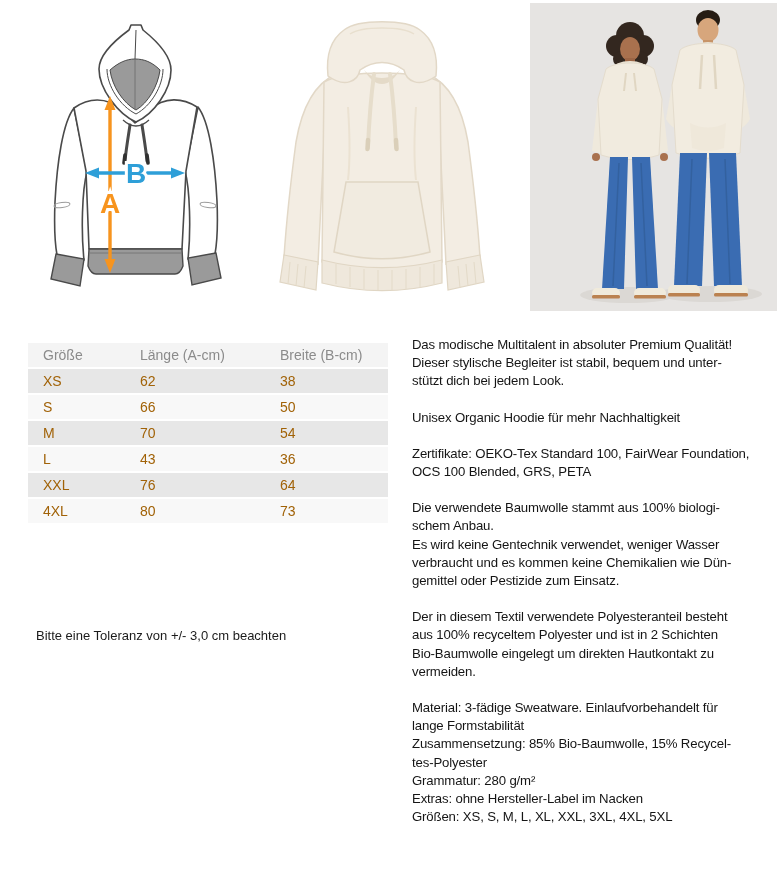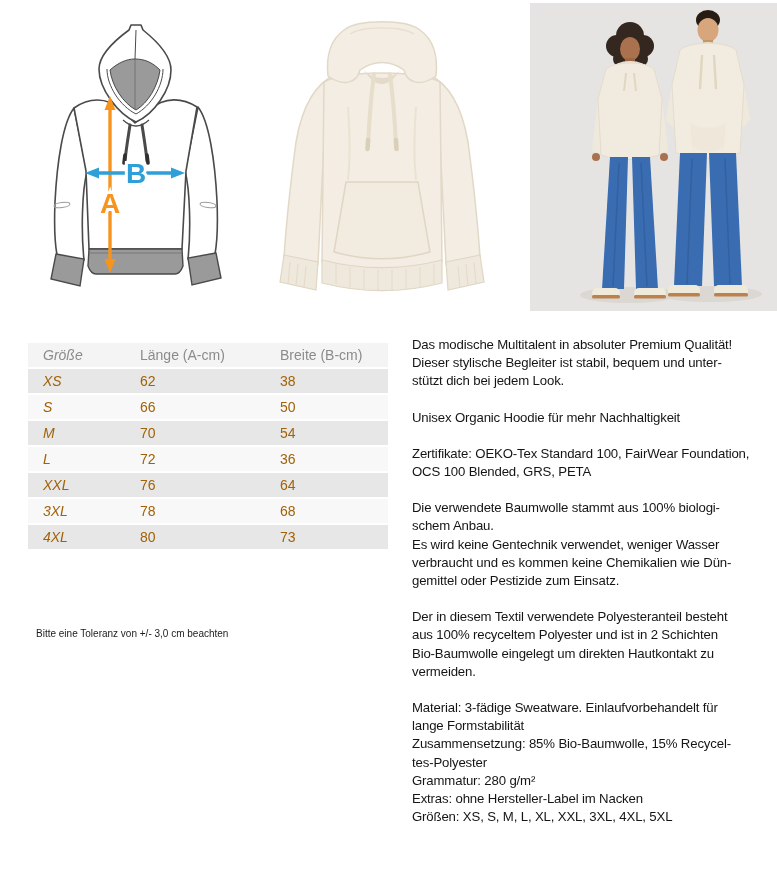--- a/index.html
+++ b/index.html
@@ -19,27 +19,27 @@
     font-size:14px; table-layout:fixed;
   }
   .size-table th, .size-table td {
     height:24px; padding:0; text-align:left; vertical-align:middle;
     font-weight:400; overflow:hidden;
   }
   .size-table th { background:#f4f4f4; color:#8b8b8b; }
   .size-table td { color:#a16207; }
   .size-table tbody tr:nth-child(odd)  td { background:#e7e7e7; }
   .size-table tbody tr:nth-child(even) td { background:#f8f8f8; }
-  .size-table .c1 { width:112px; padding-left:15px; box-sizing:border-box;font-style:italic; }
+  .size-table .c1 { width:112px; padding-left:15px; box-sizing:border-box; }
   .size-table .c2 { width:140px; }
   .size-table .c3 { width:108px; }
 
   .tolerance-note {
     position:absolute; left:36px; top:628px;
-    font-size:10px; color:#1b1b1b;
+    font-size:13px; color:#1b1b1b;
   }
 
   .description {
     position:absolute; left:412px; top:336px; width:370px;
     font-size:13.2px; line-height:18.2px; color:#151515;
     letter-spacing:-0.15px;
   }
   .description p { margin:0 0 18px 0; white-space:pre-line; }
 
   svg { display:block; }
@@ -200,32 +200,27 @@
         <td class="c2">66</td>
         <td class="c3">50</td>
       </tr>
       <tr>
         <td class="c1">M</td>
         <td class="c2">70</td>
         <td class="c3">54</td>
       </tr>
       <tr>
         <td class="c1">L</td>
-        <td class="c2">72</td>
+        <td class="c2">43</td>
         <td class="c3">36</td>
       </tr>
       <tr>
         <td class="c1">XXL</td>
         <td class="c2">76</td>
         <td class="c3">64</td>
-      </tr>
-      <tr>
-        <td class="c1">3XL</td>
-        <td class="c2">78</td>
-        <td class="c3">68</td>
       </tr>
       <tr>
         <td class="c1">4XL</td>
         <td class="c2">80</td>
         <td class="c3">73</td>
       </tr>
     </tbody>
   </table>
 
   <div class="tolerance-note">Bitte eine Toleranz von +/- 3,0 cm beachten</div>

